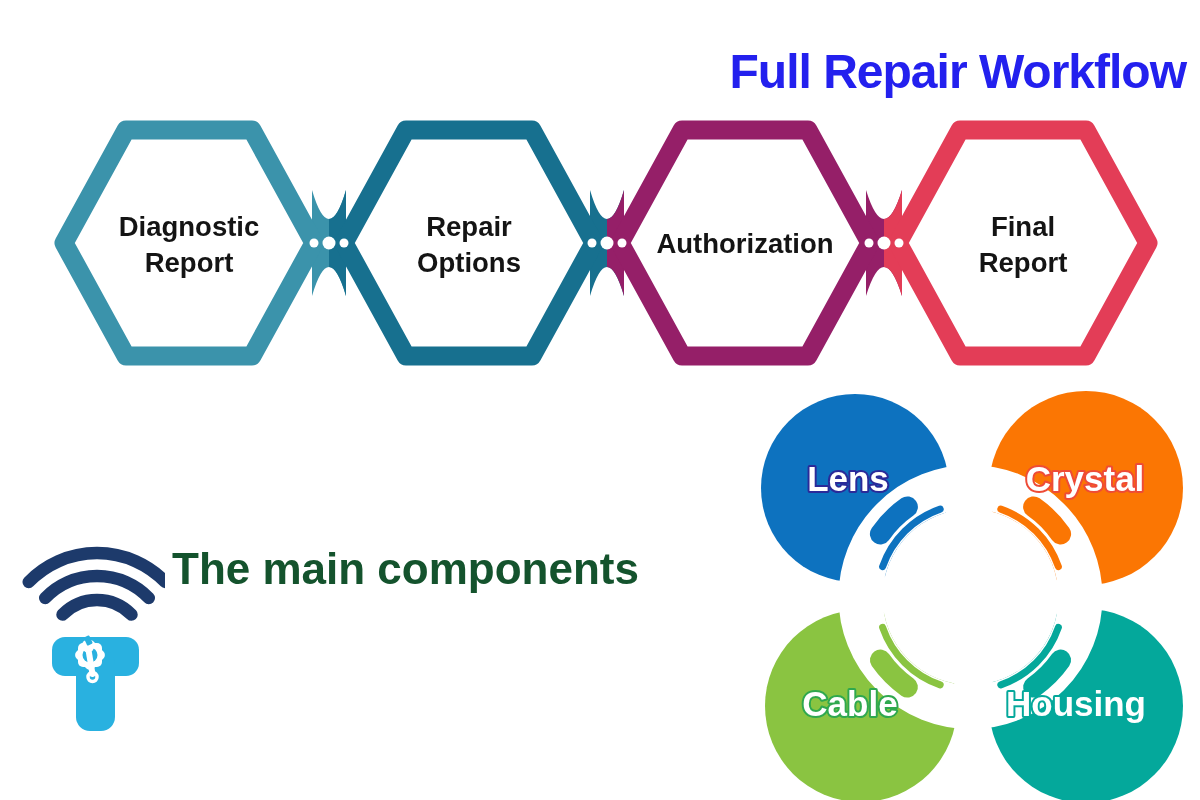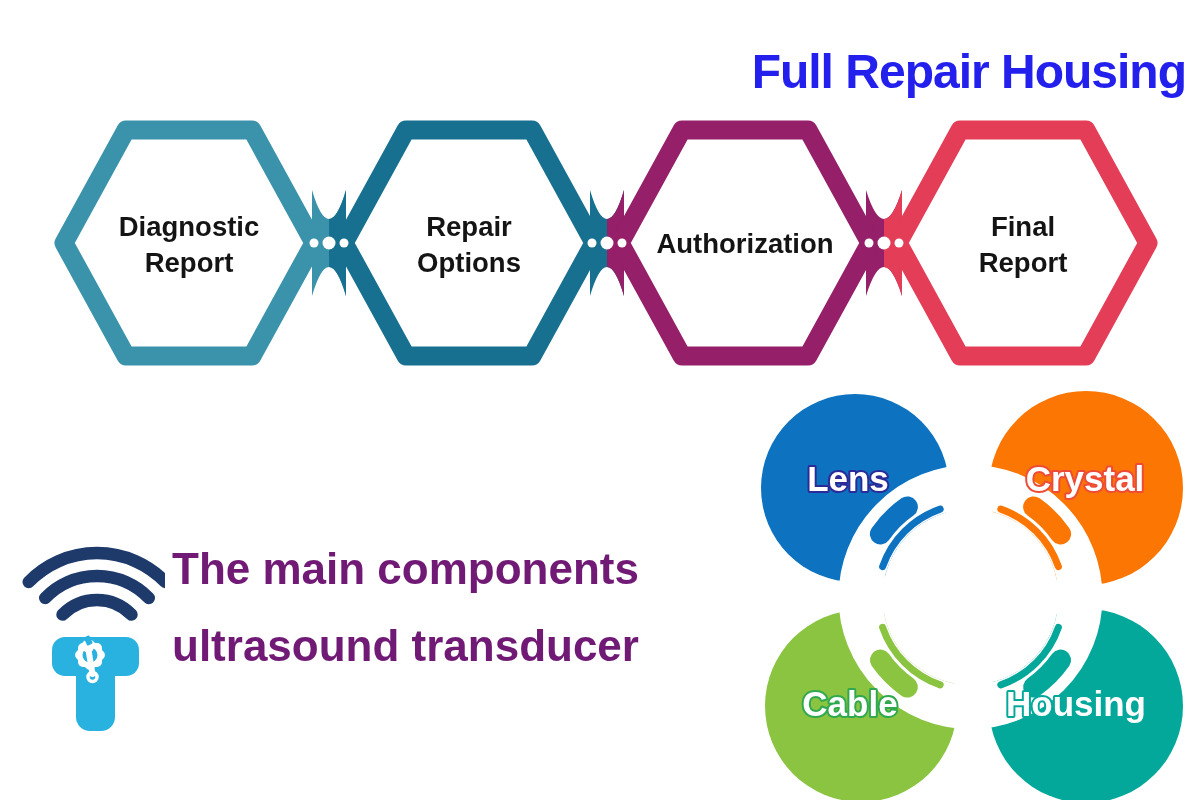--- a/index.html
+++ b/index.html
@@ -8,31 +8,31 @@
     font-family:"Liberation Sans",sans-serif;
   }
   .abs{position:absolute;}
   #title{
     top:44px;right:14px;
     font-size:48px;font-weight:800;color:#2320ee;letter-spacing:-1px;
     white-space:nowrap;
   }
   #heading{
     left:172px;top:530px;
-    font-size:44px;font-weight:700;color:#701a75;line-height:77px;
+    font-size:44px;font-weight:700;color:#14532d;line-height:77px;
     white-space:nowrap;
   }
   svg text{font-family:"Liberation Sans",sans-serif;font-weight:bold;}
   .hexlabel{font-size:27.5px;}
   .complabel{font-size:35px;paint-order:stroke;stroke-linejoin:round;}
 </style>
 </head>
 <body>
 
-<div id="title" class="abs">Full Repair Housing</div>
+<div id="title" class="abs">Full Repair Workflow</div>
 
 <svg class="abs" style="left:0;top:100px" width="1200" height="300" viewBox="0 100 1200 300">
   <defs>
     <clipPath id="clipR1">
         <rect x="329" y="150" width="60" height="190"></rect>
       </clipPath>
     <clipPath id="clipR2">
         <rect x="607" y="150" width="60" height="190"></rect>
       </clipPath>
     <clipPath id="clipR3">
@@ -111,21 +111,20 @@
       <circle cx="88" cy="646" r="6.5" fill="#ffffff"></circle>
       <rect x="85" y="636" width="6" height="9" rx="1" transform="rotate(-25 88 640)" fill="#29b1e0"></rect>
       <line x1="88.5" y1="650" x2="92.5" y2="674" stroke-width="6" stroke-linecap="round" stroke="#ffffff"></line>
       <circle cx="92.5" cy="677" r="4.5" fill="none" stroke-width="3.5" stroke="#ffffff"></circle>
     </g>
   </g>
 </svg>
 
 <div id="heading" class="abs">
   <div>The main components</div>
-  <div>ultrasound transducer</div>
 </div>
 
 <svg class="abs" style="left:740px;top:380px" width="460" height="420" viewBox="740 380 460 420">
 
   <circle cx="855" cy="488" r="94" fill="#0d72bf"></circle>
   <circle cx="1086" cy="488" r="97" fill="#fb7603"></circle>
   <circle cx="861" cy="706" r="96" fill="#8ac441"></circle>
   <circle cx="1086" cy="706" r="97" fill="#04a89b"></circle>
 
   <g>

